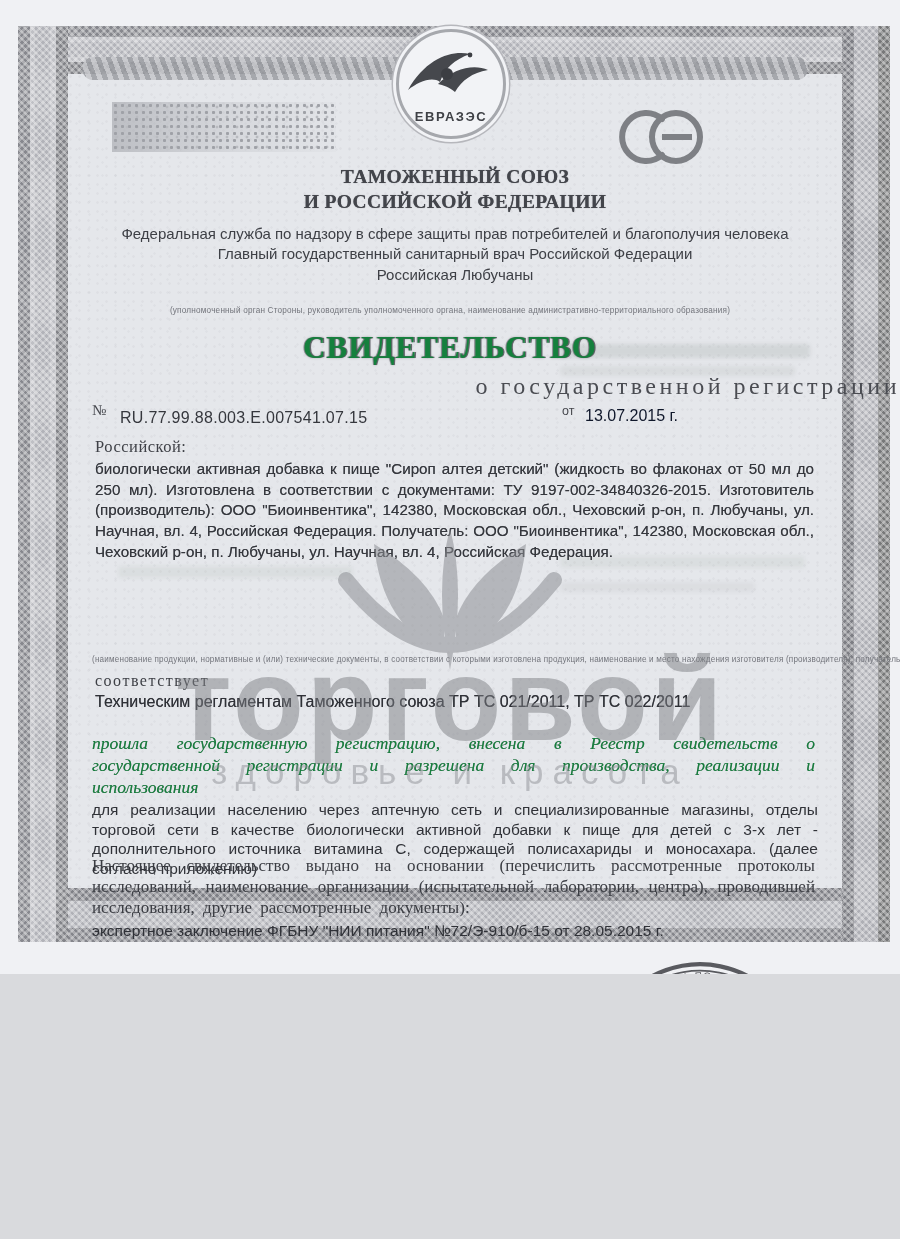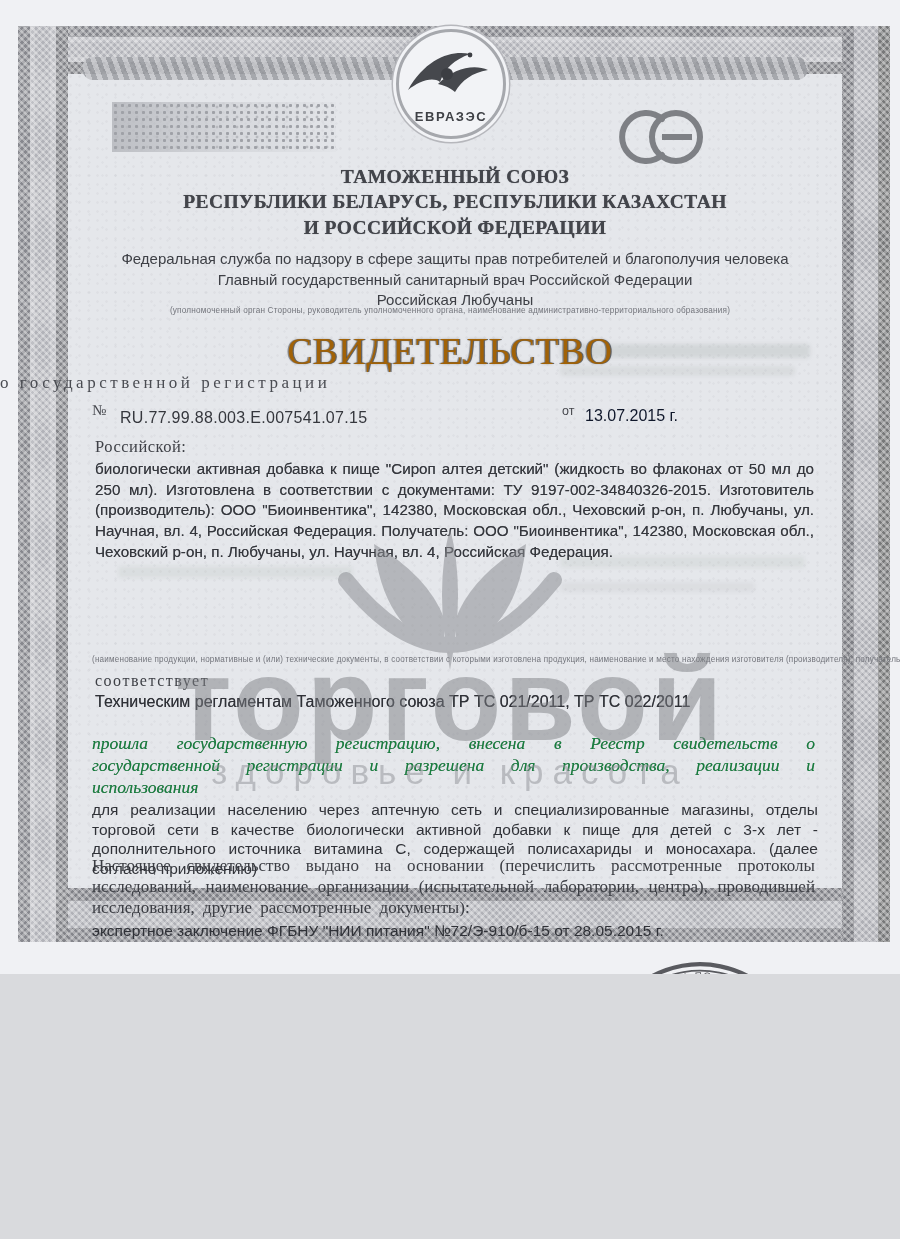--- a/index.html
+++ b/index.html
@@ -46,25 +46,25 @@
   .se{left:610px;top:104px;z-index:2;}
   
   .hdr{left:70px;right:60px;top:164px;text-align:center;z-index:3;}
   .h1{font-family:"Liberation Serif",serif;font-weight:bold;font-size:19.5px;line-height:1.3;
       letter-spacing:.4px;color:#43454b;text-shadow:0 0 .7px rgba(67,69,75,.9);}
   .agency{font-size:15px;line-height:1.38;color:#3e4046;}
   .agency-wrap{margin-top:9px;}
   .fn{font-size:8.2px;color:#73757c;letter-spacing:.2px;text-align:center;white-space:nowrap;z-index:3;}
   .fn1{left:0;right:0;top:306px;}
   .fn2{left:92px;top:655px;width:726px;text-align:left;transform:scaleX(.99);transform-origin:left;}
-  .title{left:0;right:0;top:330px;text-align:center;font-family:"Liberation Serif",serif;font-weight:normal;
-    font-size:37px;letter-spacing:1px;color:#a16207;z-index:3;
+  .title{left:0;right:0;top:330px;text-align:center;font-family:"Liberation Serif",serif;font-weight:bold;
+    font-size:31px;letter-spacing:1px;color:#15803d;z-index:3;
     text-shadow:1.3px 0 0 rgba(63,65,71,.75),-1.1px 0 0 rgba(63,65,71,.5),0 0 2.5px rgba(63,65,71,.4);}
-  .subtitle{left:0;right:0;top:373px;text-align:left;font-family:"Liberation Serif",serif;
-    font-size:17px;letter-spacing:3.5px;color:#4a4c52;z-index:3;}
+  .subtitle{left:0;right:0;top:373px;text-align:right;font-family:"Liberation Serif",serif;
+    font-size:24px;letter-spacing:3.5px;color:#4a4c52;z-index:3;}
   .no-label{left:92px;top:402px;font-family:"Liberation Serif",serif;font-size:15px;z-index:3;color:#45474d;}
   .no-value{left:120px;top:409px;font-size:16px;letter-spacing:.3px;color:#35373d;z-index:3;}
   .ot-label{left:562px;top:404px;font-size:12.5px;color:#44464c;z-index:3;}
   .ot-date{left:585px;top:407px;font-size:16px;color:#0f172a;z-index:3;text-align:center;}
   .prod-label{left:95px;top:437px;font-family:"Liberation Serif",serif;font-size:16.5px;letter-spacing:.5px;
     color:#3f4147;z-index:3;}
   .prod-text{left:95px;top:459px;width:719px;font-size:15.2px;line-height:1.36;text-align:justify;
     color:#35373d;z-index:3;text-shadow:0 0 .4px rgba(53,55,61,.7);}
   .leaf{left:328px;top:518px;z-index:4;opacity:.55;}
   .conform1{left:95px;top:672px;font-family:"Liberation Serif",serif;font-size:16px;letter-spacing:1.5px;
@@ -133,21 +133,20 @@
   </svg>
 
   <div class="abs ghost g1"></div>
   <div class="abs ghost g2"></div>
   <div class="abs ghost g3"></div>
   <div class="abs ghost g4"></div>
   <div class="abs ghost g5"></div>
 
   <div class="abs hdr">
     <div class="h1">ТАМОЖЕННЫЙ СОЮЗ</div>
-    <div class="h1">РЕСПУБЛИКИ БЕЛАРУСЬ, РЕСПУБЛИКИ КАЗАХСТАН</div>
     <div class="h1">И РОССИЙСКОЙ ФЕДЕРАЦИИ</div>
     <div class="agency-wrap">
       <div class="agency">Федеральная служба по надзору в сфере защиты прав потребителей и благополучия человека</div>
       <div class="agency">Главный государственный санитарный врач Российской Федерации</div>
       <div class="agency">Российская Любучаны</div>
     </div>
   </div>
 
   <div class="abs fn fn1">(уполномоченный орган Стороны, руководитель уполномоченного органа, наименование административно-территориального образования)</div>
 

